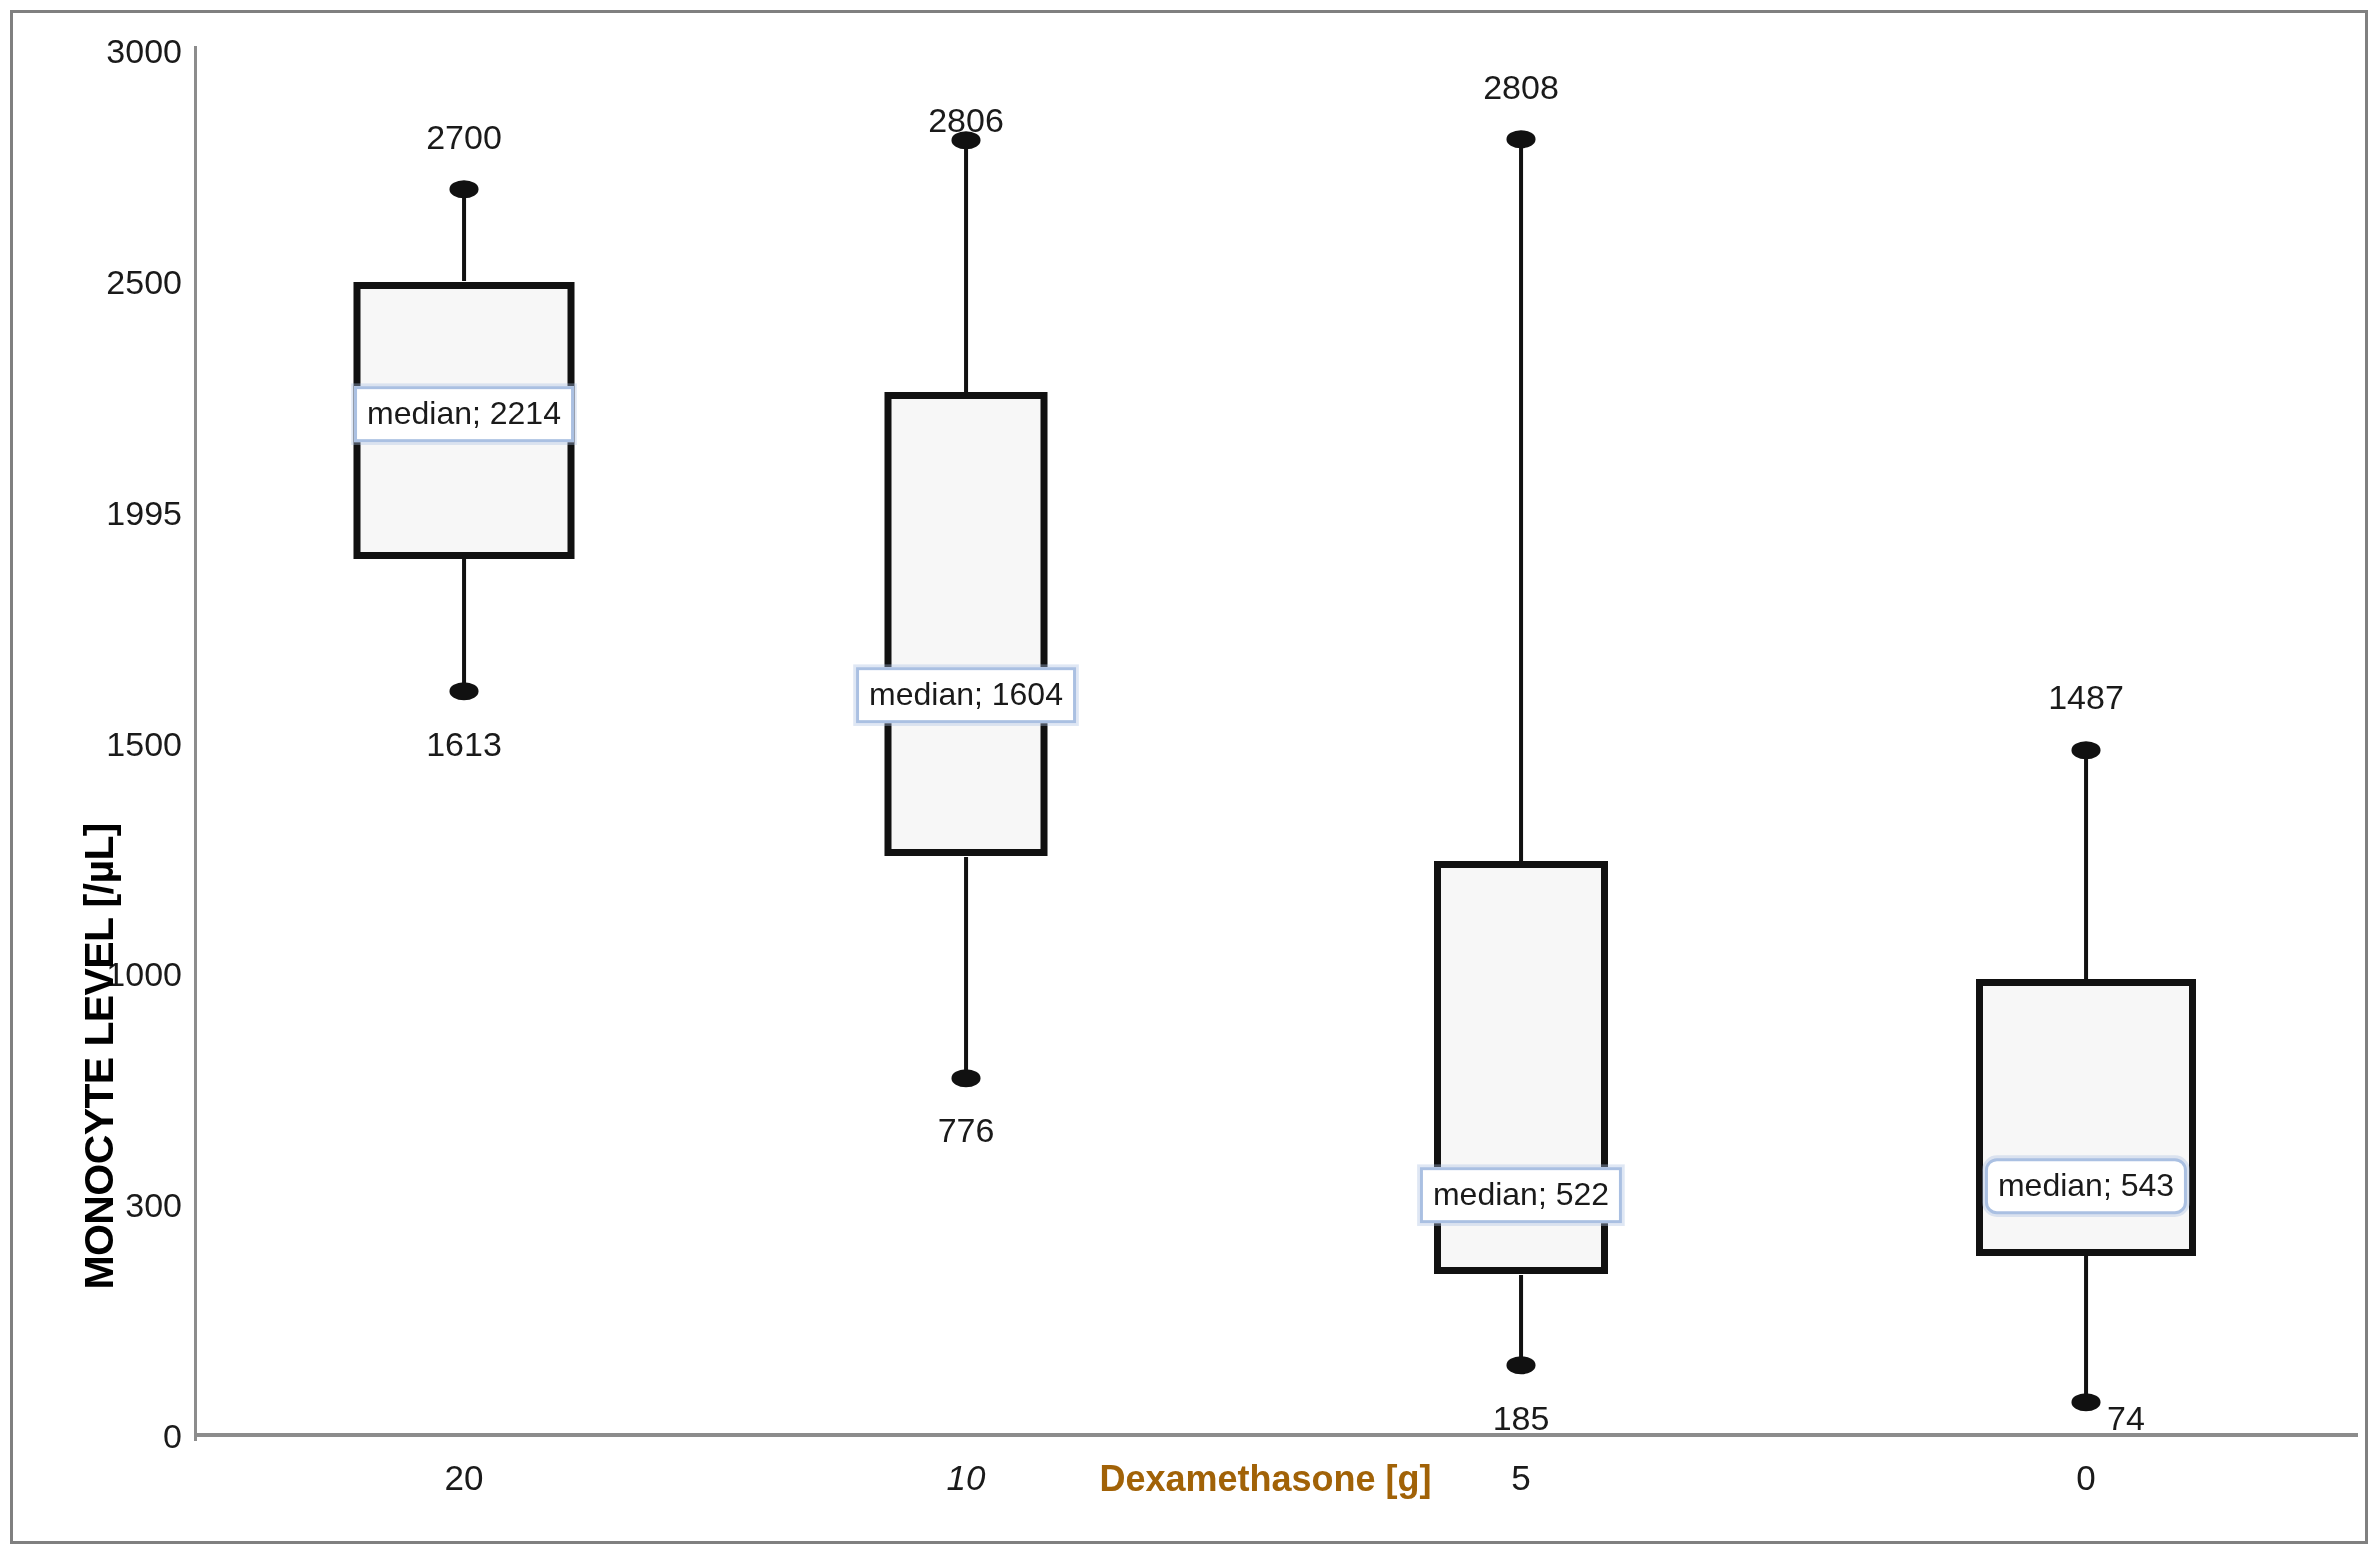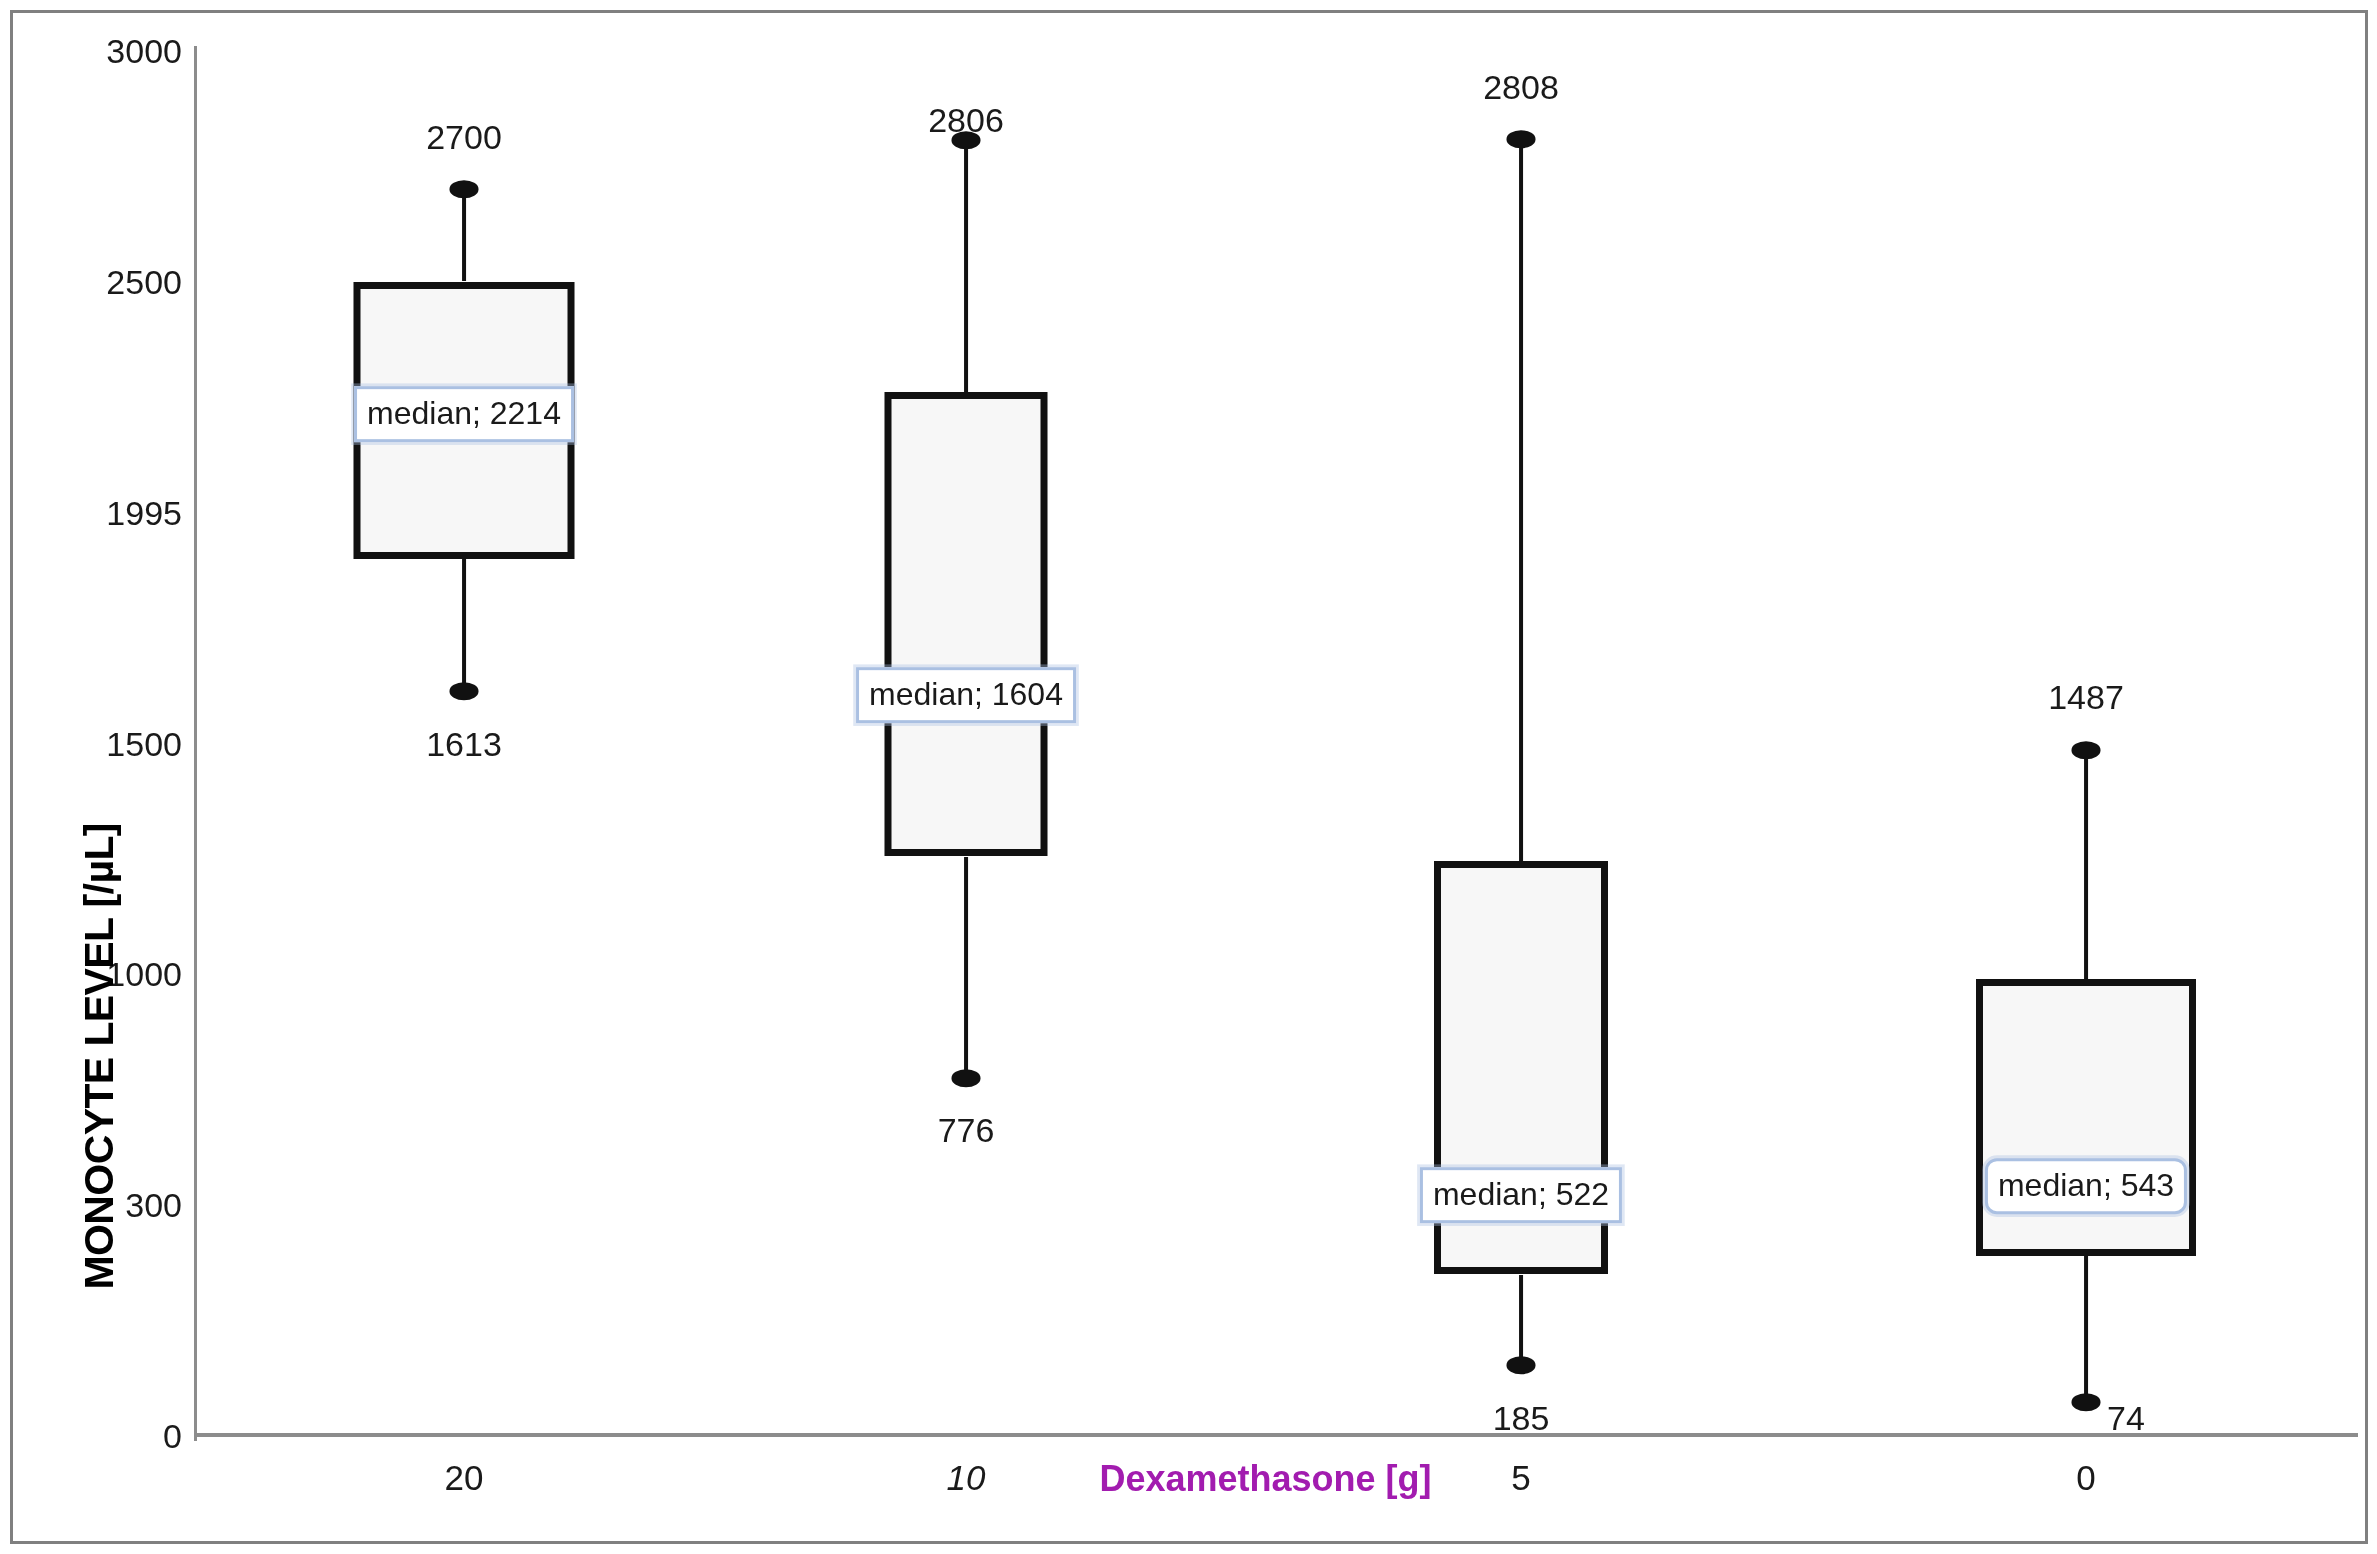--- a/index.html
+++ b/index.html
@@ -75,21 +75,21 @@
   }
 
   .x-axis-title{
     position:absolute;
     top:1458px;
     left:1073px;
     width:385px;
     text-align:center;
     font-size:36px;
     font-weight:bold;
-    color:#a21caf;
+    color:#a16207;
     white-space:nowrap;
   }
 
   .xtick-label{
     position:absolute;
     top:1458px;
     width:220px;
     text-align:center;
     font-size:35px;
     color:#1a1a1a;

